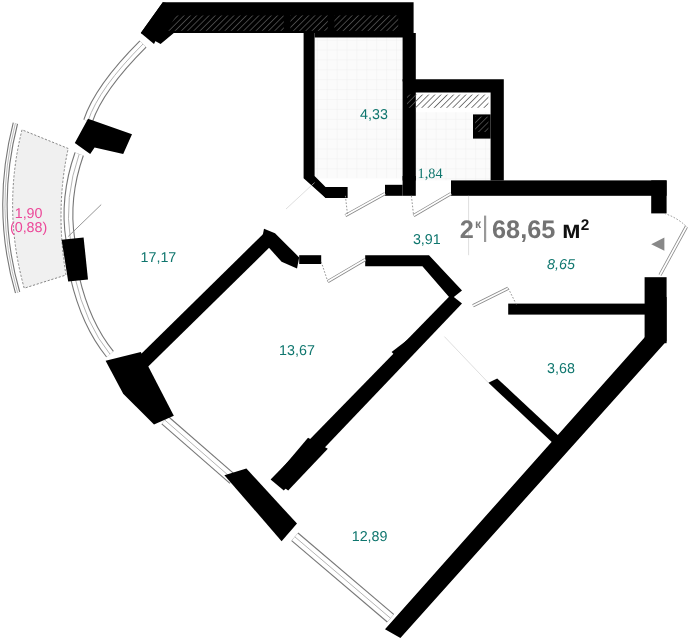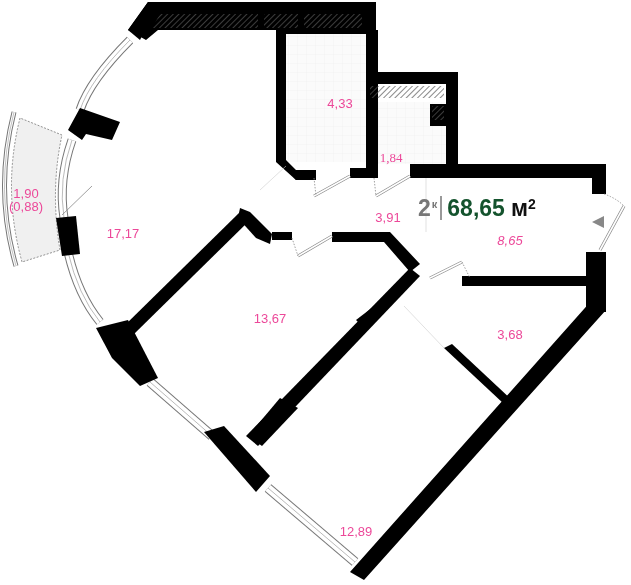--- a/index.html
+++ b/index.html
@@ -1,24 +1,24 @@
 <!DOCTYPE html>
 <html><head>
   <meta charset="utf-8">
   <style>
     html, body { margin: 0; padding: 0; background: #ffffff; }
     body { width: 631px; height: 585px; overflow: hidden; position: relative; font-family: "Liberation Sans", sans-serif; }
     svg { position: absolute; left: 0; top: 0; }
-    .room-label { position: absolute; font-size: 13px; color: #ec4899; white-space: nowrap; transform: translate(-50%, -50%); line-height: 14px; text-align: center; }
+    .room-label { position: absolute; font-size: 13px; color: #0f766e; white-space: nowrap; transform: translate(-50%, -50%); line-height: 14px; text-align: center; }
     .balcony-label { position: absolute; font-size: 13px; color: #ec4899; line-height: 13px; text-align: center; transform: translate(-50%, -50%); }
     .summary { position: absolute; left: 418px; top: 193px; display: flex; align-items: flex-start; white-space: nowrap; }
     .rooms-count { font-size: 23px; font-weight: bold; color: #777; line-height: 30px; }
     .rooms-suffix { font-size: 11px; font-weight: bold; color: #777; line-height: 16px; margin-left: 1px; margin-top: 3px; }
     .sep { width: 2px; height: 24px; background: #999; margin: 3px 5px 0 3px; }
-    .area-total { font-size: 23px; font-weight: bold; color: #14532d; line-height: 30px; }
+    .area-total { font-size: 23px; font-weight: bold; color: #737373; line-height: 30px; }
     .area-unit { font-size: 23px; font-weight: bold; color: #111; line-height: 30px; margin-left: 6px; }
     .area-sup { font-size: 14px; font-weight: bold; color: #111; line-height: 14px; margin-top: 4px; }
   </style>
 </head>
 <body>
 
 <svg width="631" height="585" viewBox="0 0 631 585">
   <defs>
     <pattern id="hatch" patternUnits="userSpaceOnUse" width="4" height="4" patternTransform="rotate(45)">
       <line x1="0" y1="0" x2="0" y2="4" stroke="#555" stroke-width="1.4"></line>
@@ -125,23 +125,23 @@
     <path d="M462 262 L470 278" stroke-dasharray="1.5,1.5" stroke-width="0.8"></path>
     <path d="M604 194 Q 616 198 624 206" stroke-dasharray="1.5,1.5" stroke-width="0.8"></path>
     <line x1="260" y1="190" x2="286" y2="166" stroke="#ccc" stroke-width="0.6"></line>
     <line x1="426" y1="178" x2="426" y2="232" stroke="#ccc" stroke-width="0.6"></line>
     <line x1="404" y1="306" x2="444" y2="348" stroke="#ccc" stroke-width="0.6"></line>
   </g>
 
   <polygon points="592,222 604,216 604,228" fill="#888"></polygon>
 </svg>
 
-<div class="room-label" style="left:123px; top:234px;">17,17</div>
+<div class="room-label" style="left:144px; top:234px;">17,17</div>
 <div class="room-label" style="left:270px; top:319px;text-align:center;">13,67</div>
-<div class="room-label" style="left:356px; top:488px;margin-top:44px;">12,89</div>
+<div class="room-label" style="left:336px; top:488px;">12,89</div>
 <div class="room-label" style="left:340px; top:104px;">4,33</div>
 <div class="room-label" style="left:391px; top:158px;font-family:Liberation Serif, serif;">1,84</div>
 <div class="room-label" style="left:388px; top:218px;">3,91</div>
 <div class="room-label" style="left:510px; top:241px;font-style:italic;">8,65</div>
 <div class="room-label" style="left:510px; top:335px;">3,68</div>
 
 <div class="balcony-label" style="left:26px; top:200px;">
   <div>1,90</div>
   <div>(0,88)</div>
 </div>

